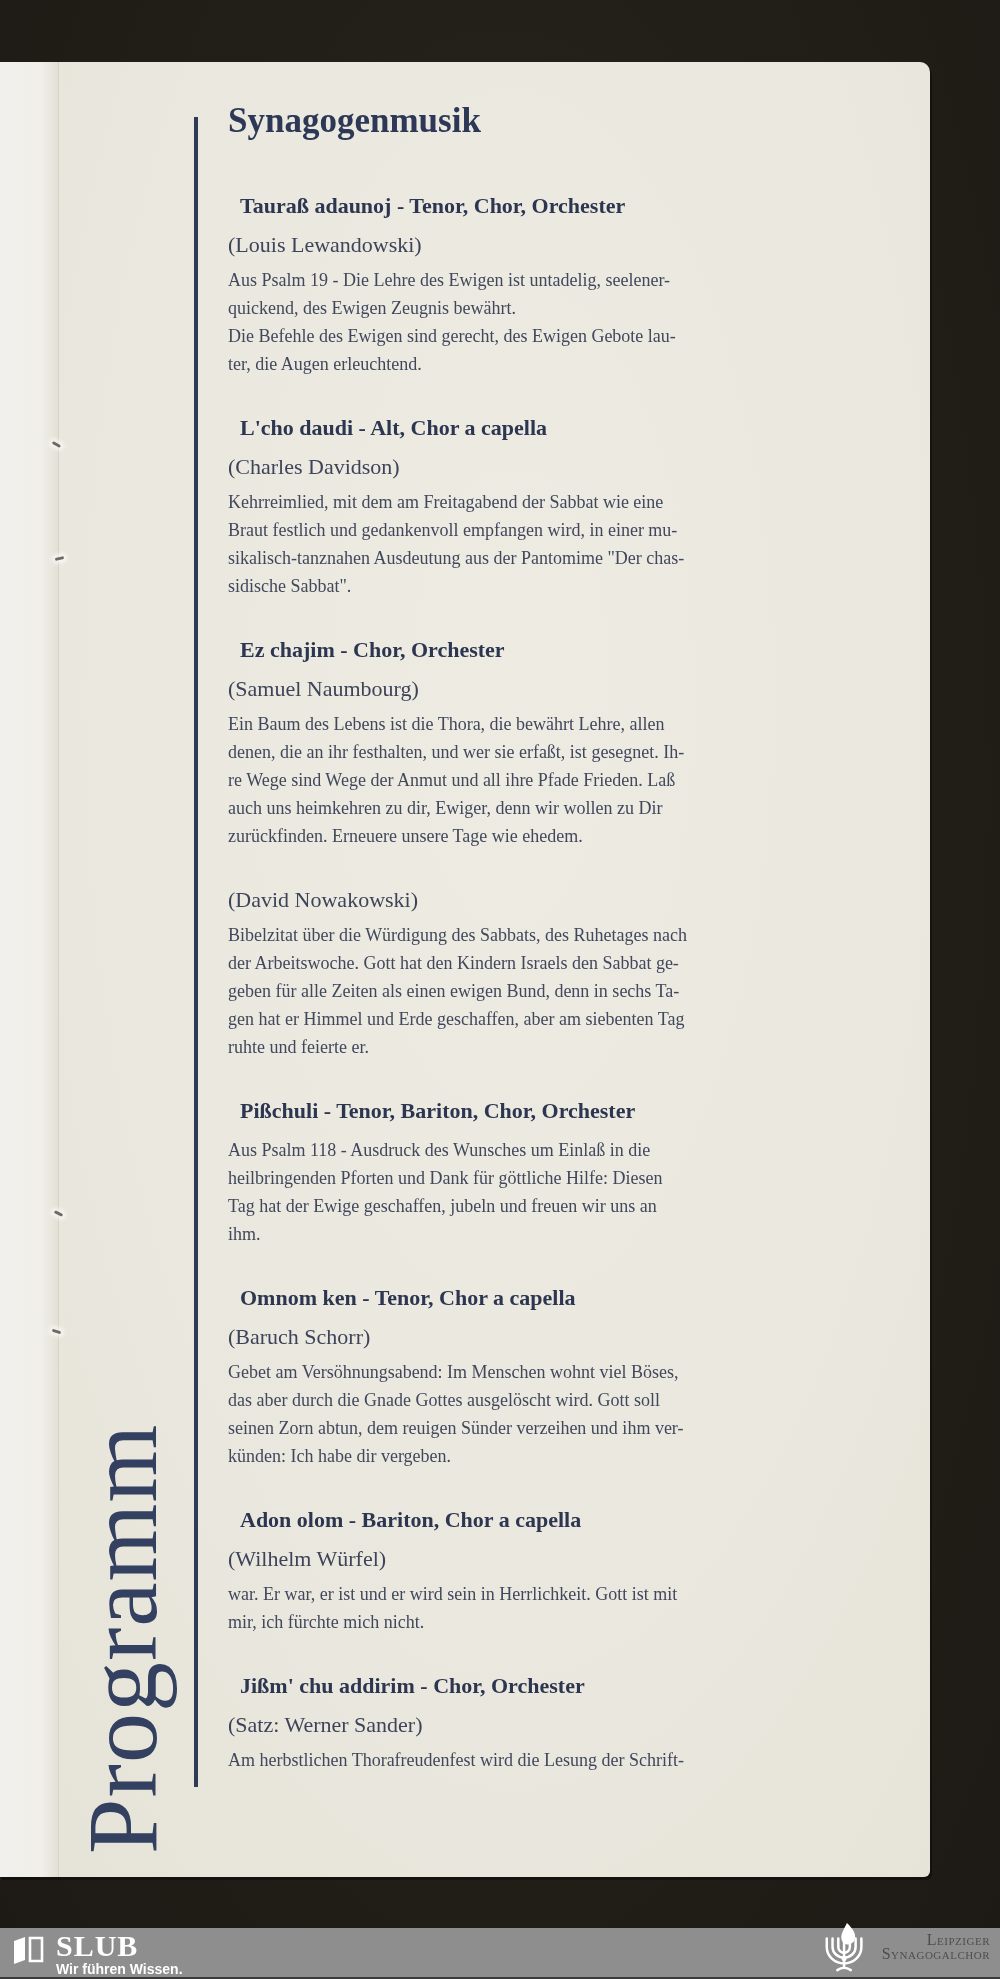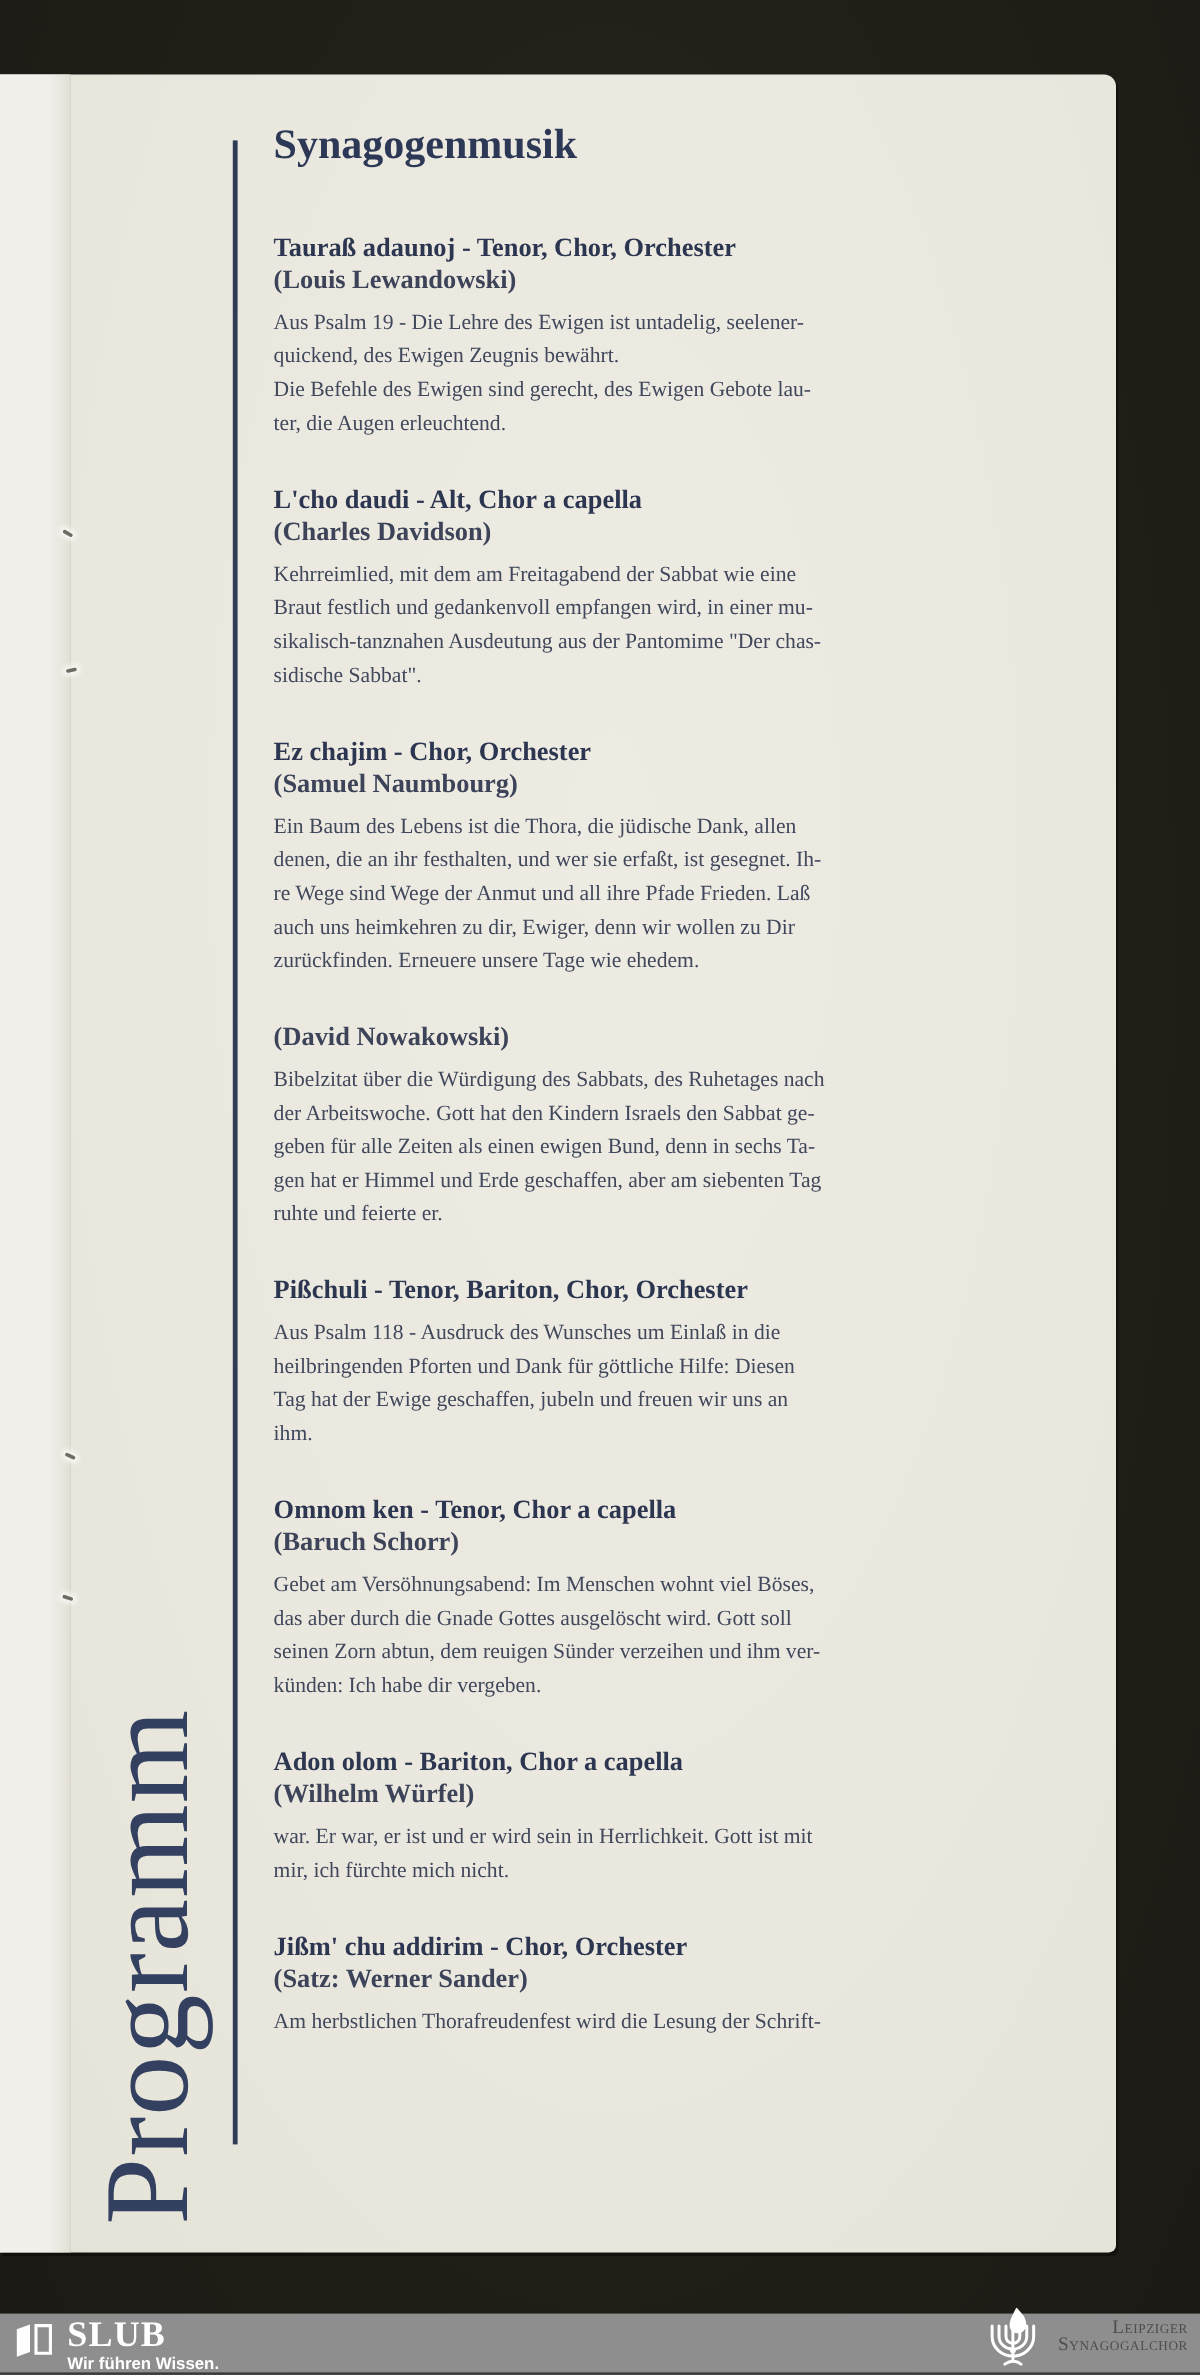--- a/index.html
+++ b/index.html
@@ -15,22 +15,22 @@
         background:linear-gradient(90deg,#f1f0ec 0%,#f0efea 70%,#e3e1d6 100%);
         border-right:1px solid #d6d3c7;}
   .staple{position:absolute;width:9px;height:3px;background:#6e6b62;border-radius:2px;
         box-shadow:0 0 4px 3px rgba(255,255,255,.65);}
   .rule{position:absolute;left:194px;top:55px;width:4px;height:1670px;background:#2f3a55;}
   
   .content{position:absolute;left:228px;top:40px;width:660px;color:#3d4459;}
   .content h1{font-size:35px;line-height:38px;font-weight:bold;color:#2c3856;
               margin:0;padding-bottom:16px;}
   .entry{margin-top:36px;}
-  .entry h3{font-size:22px;line-height:27px;font-weight:bold;color:#2d3650;margin:0;}
-  .composer{font-size:22px;line-height:27px;color:#3d4459;font-weight:bold;}
+  .entry h3{font-size:22px;line-height:27px;font-weight:bold;color:#2d3650;margin:12px;}
+  .composer{font-size:22px;line-height:27px;color:#3d4459;}
   .desc{font-size:18px;line-height:28px;margin:8px 0 0;color:#414providers86a;}
   .desc{color:#41485c;}
   
   .side-label{position:absolute;left:73px;top:1792px;transform:rotate(-90deg);
       transform-origin:0 0;font-size:100px;line-height:100px;letter-spacing:1px;
       color:#334060;white-space:nowrap;}
   
   .footer{position:absolute;left:0;bottom:0;width:100%;height:51px;background:#8e8e8e;
           border-bottom:2px solid #3a3a3a;box-sizing:border-box;
           font-family:"Liberation Sans","DejaVu Sans",sans-serif;}
@@ -84,21 +84,21 @@
             <div>Braut festlich und gedankenvoll empfangen wird, in einer mu-</div>
             <div>sikalisch-tanznahen Ausdeutung aus der Pantomime "Der chas-</div>
             <div>sidische Sabbat".</div>
           </div>
       </section>
 
       <section class="entry">
         <h3>Ez chajim - Chor, Orchester</h3>
         <div class="composer">(Samuel Naumbourg)</div>
         <div class="desc">
-            <div>Ein Baum des Lebens ist die Thora, die jüdische Dank, allen</div>
+            <div>Ein Baum des Lebens ist die Thora, die bewährt Lehre, allen</div>
             <div>denen, die an ihr festhalten, und wer sie erfaßt, ist gesegnet. Ih-</div>
             <div>re Wege sind Wege der Anmut und all ihre Pfade Frieden. Laß</div>
             <div>auch uns heimkehren zu dir, Ewiger, denn wir wollen zu Dir</div>
             <div>zurückfinden. Erneuere unsere Tage wie ehedem.</div>
           </div>
       </section>
 
       <section class="entry">
         <div class="composer">(David Nowakowski)</div>
         <div class="desc">

